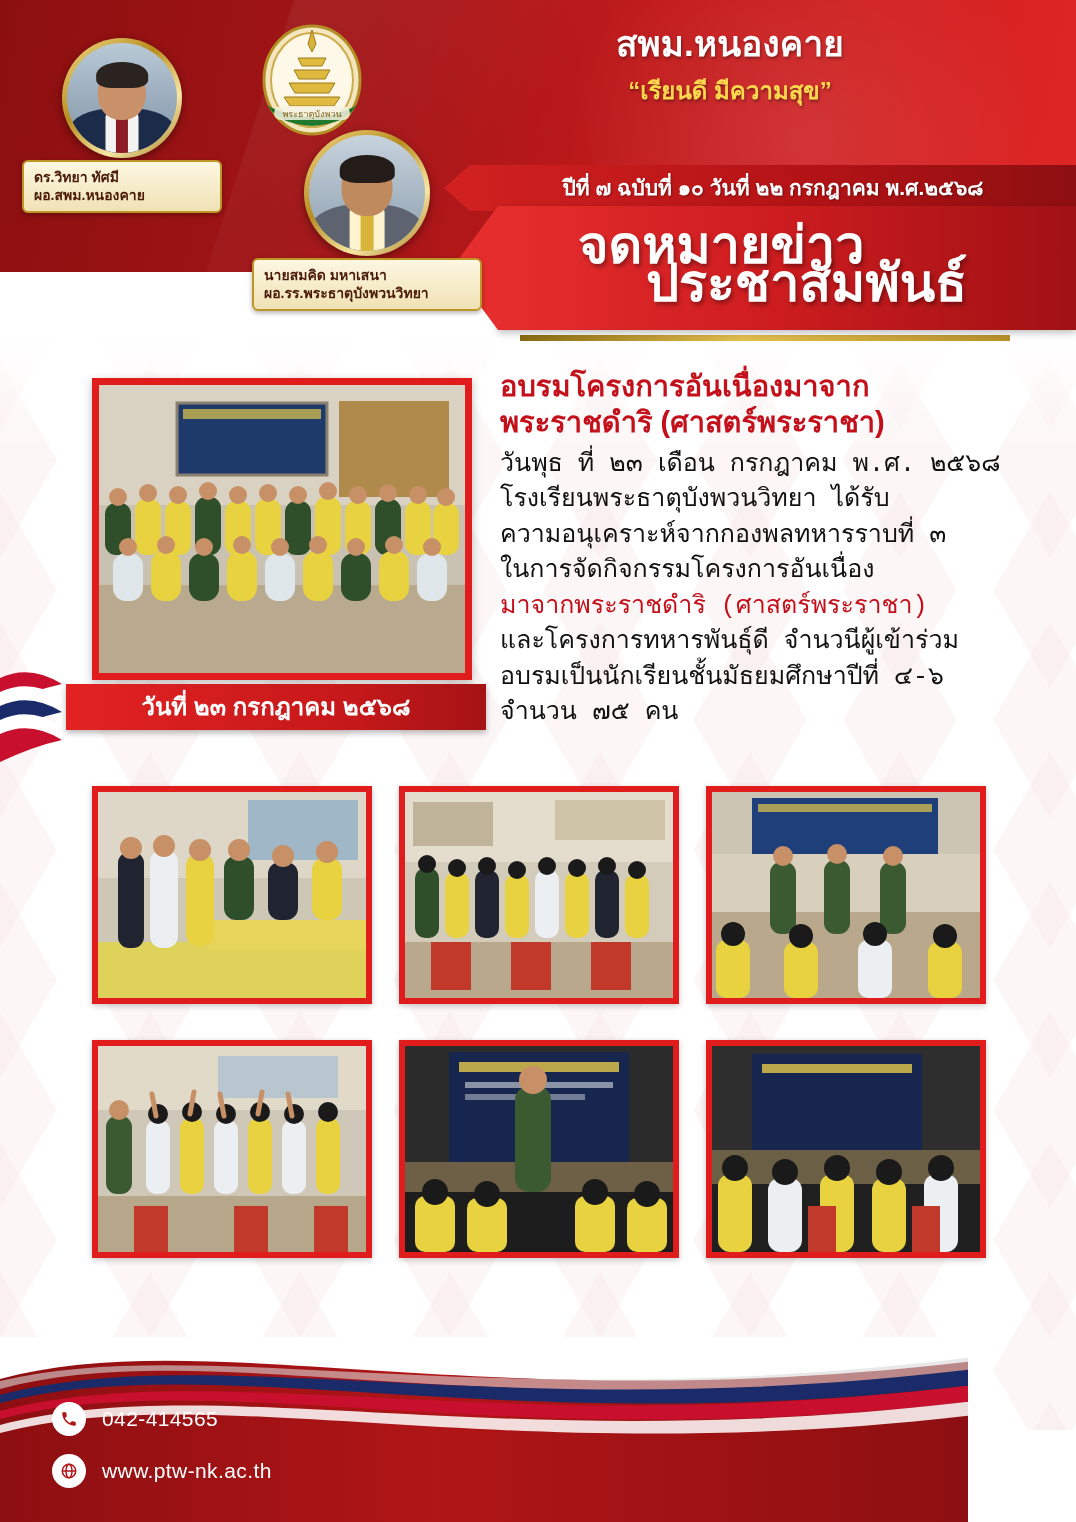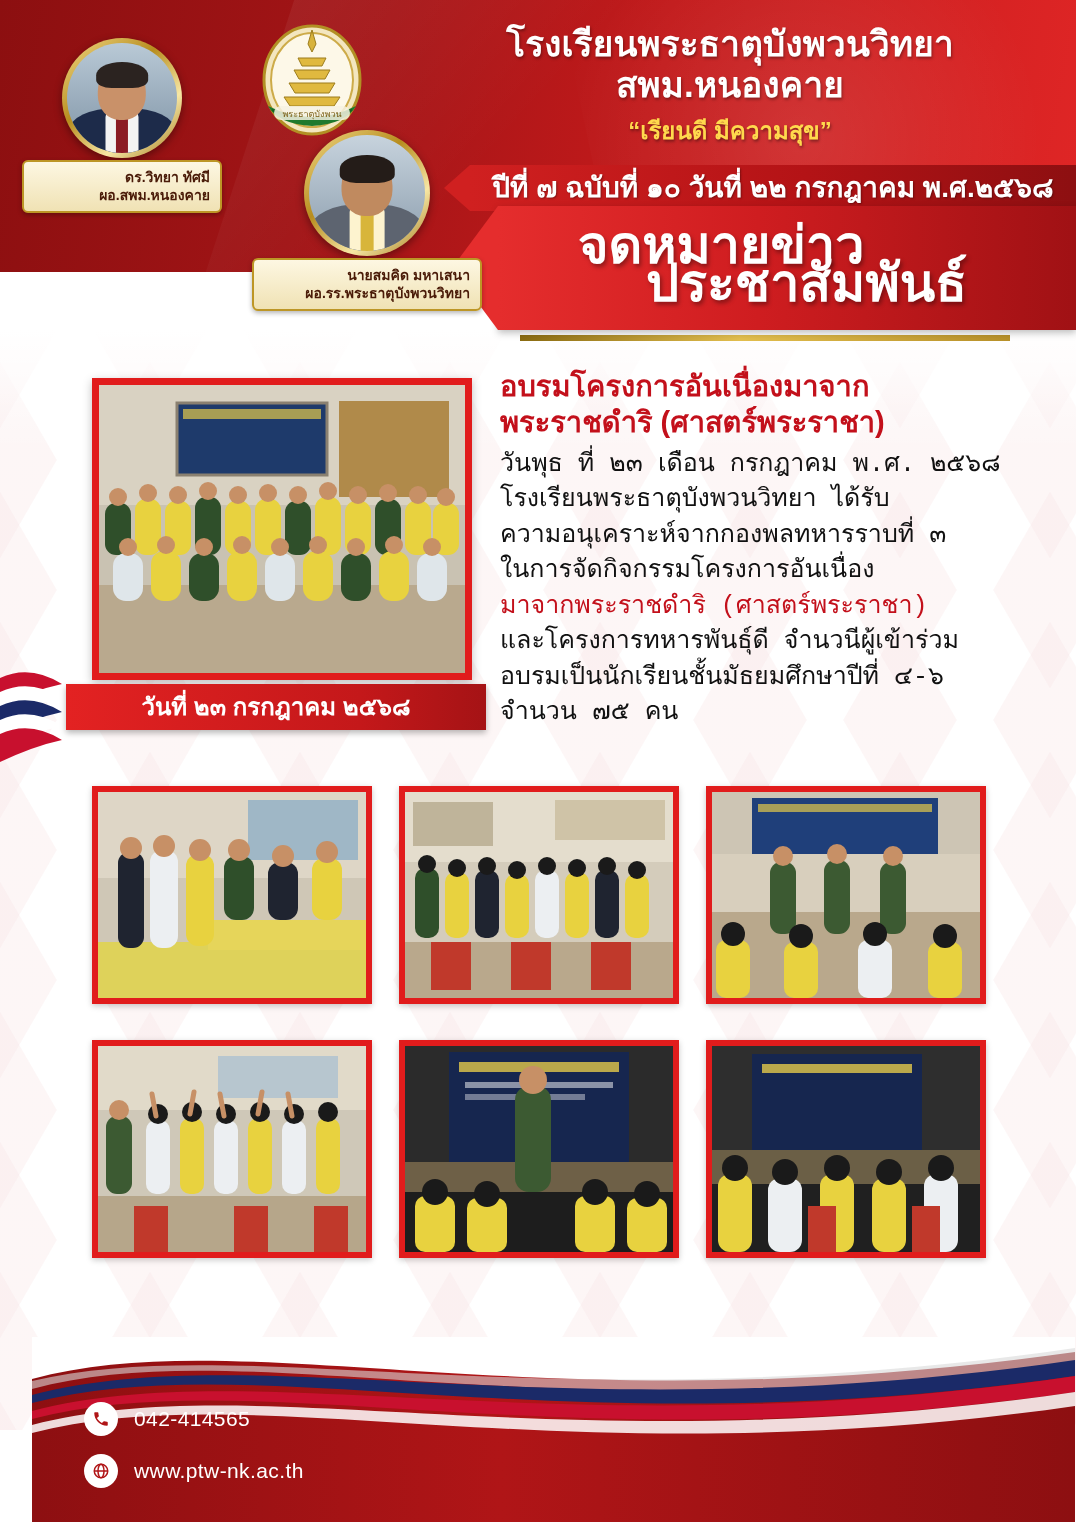--- a/index.html
+++ b/index.html
@@ -75,21 +75,21 @@
     z-index: 6;
   }
   .issue-ribbon:before {
     content: ""; position: absolute; left: -26px; top: 0;
     border-top: 23px solid transparent; border-bottom: 23px solid transparent;
     border-right: 26px solid #d02020;
   }
   .issue-text {
     position: absolute; left: 0; top: 0; width: 606px; height: 46px;
     line-height: 46px; text-align: center;
-    color: #ffffff; font-size: 28px; font-weight: bold;
+    color: #ffffff; font-size: 21px; font-weight: bold;
     text-shadow: 1px 1px 2px rgba(0,0,0,.35);
   }
 
   
   .banner {
     position: absolute; left: 498px; top: 206px; width: 578px; height: 124px;
     background: linear-gradient(90deg, #e52d2d 0%, #cf1d20 45%, #a01114 100%);
     z-index: 7;
     box-shadow: 0 3px 7px rgba(0,0,0,.25);
   }
@@ -108,21 +108,21 @@
 
   
   .gold-bar {
     position: absolute; left: 520px; top: 335px; width: 490px; height: 6px;
     background: linear-gradient(90deg, #8a6b12, #e3bf4f 45%, #b8912a);
     z-index: 6;
   }
 
   
   .portrait {
-    position: absolute; z-index: 8; text-align: right;
+    position: absolute; z-index: 8; text-align: left;
   }
   .portrait .frame {
     border-radius: 50%;
     background: linear-gradient(140deg, #f4dc8a, #b78d1e 40%, #f7e7a4 70%, #9c7416);
     padding: 5px;
     box-shadow: 0 3px 8px rgba(0,0,0,.4);
   }
   .portrait .photo {
     border-radius: 50%;
     overflow: hidden;
@@ -214,24 +214,23 @@
   
   .grid-photo {
     position: absolute;
     border: 6px solid #e11c1c;
     overflow: hidden;
     box-shadow: 0 2px 6px rgba(0,0,0,.22);
   }
 
   
   .footer {
-    position: absolute; left: 0; bottom: 0; width: 1043px; height: 185px;
+    position: absolute; left: 0; bottom: 0; width: 968px; height: 185px;
     background: linear-gradient(90deg, #8d0f11 0%, #b01517 45%, #8d0f11 100%);
     overflow: hidden;
-    margin-left: 32px;
   }
   .wave {
     position: absolute; left: 0; bottom: 0; width: 1076px; height: 100%;
   }
   .contact {
     position: absolute; left: 52px; bottom: 34px; z-index: 4;
   }
   .contact-row {
     display: flex; align-items: center; gap: 16px; margin-top: 18px;
   }
@@ -250,21 +249,20 @@
 <div class="page">
 
   <div class="bg-pattern"></div>
   <div class="bg-fade-top"></div>
 
   <div class="header">
     <div class="header-diag"></div>
   </div>
 
   <div class="header-title-wrap">
-    <div class="school-name">โรงเรียนพระธาตุบังพวนวิทยา</div>
     <div class="school-name">สพม.หนองคาย</div>
     <div class="motto">“เรียนดี มีความสุข”</div>
   </div>
 
   <div class="issue-ribbon">
     <div class="issue-text">ปีที่ ๗ ฉบับที่ ๑๐ วันที่ ๒๒ กรกฎาคม พ.ศ.๒๕๖๘</div>
   </div>
 
   <div class="banner">
     <div class="banner-line1">จดหมายข่าว</div>

